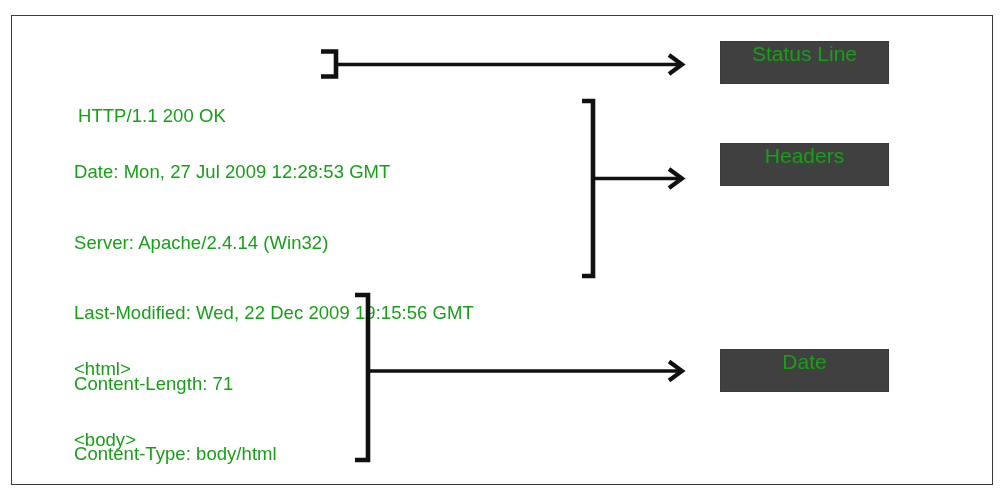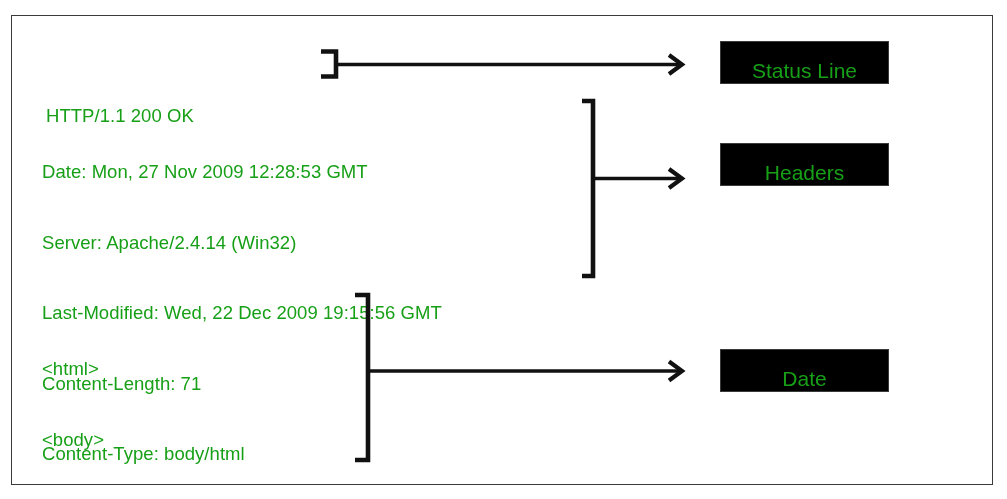--- a/index.html
+++ b/index.html
@@ -32,20 +32,21 @@
 
   
   .resp-block {
     position: absolute;
     color: #17a017;
     font-family: "Liberation Sans", sans-serif;
     font-size: 18.5px;
     line-height: 23.5px;
     white-space: pre;
     letter-spacing: 0.05px;
+    margin-left: 32px;
   }
   #status-line-text {
     left: 46px;
     top: 57px;
   }
   #headers-text {
     left: 42px;
     top: 113px;
   }
   #body-text {
@@ -54,24 +55,24 @@
   }
   .resp-line {
     display: block;
     white-space: pre;
   }
 
   
   .label-box {
     position: absolute;
     border: 1.7px solid #3a3a3a;
-    background: #000000;
+    background: #404040;
     box-sizing: border-box;
     display: flex;
-    align-items: flex-end;
+    align-items: flex-start;
     justify-content: center;
     color: #17a017;
     font-size: 21px;
     font-family: "Liberation Sans", sans-serif;
     left: 720px;
     width: 169px;
     height: 43px;
   }
   #box-status-line { top: 41px; }
   #box-headers     { top: 143px; }
@@ -105,21 +106,21 @@
 
 <div id="canvas">
 
   <div id="outer-frame"></div>
 
   <div class="resp-block" id="status-line-text">
     <span class="resp-line">HTTP/1.1 200 OK</span>
   </div>
 
   <div class="resp-block" id="headers-text">
-    <span class="resp-line">Date: Mon, 27 Nov 2009 12:28:53 GMT</span>
+    <span class="resp-line">Date: Mon, 27 Jul 2009 12:28:53 GMT</span>
     <span class="resp-line">Server: Apache/2.4.14 (Win32)</span>
     <span class="resp-line">Last-Modified: Wed, 22 Dec 2009 19:15:56 GMT</span>
     <span class="resp-line">Content-Length: 71</span>
     <span class="resp-line">Content-Type: body/html</span>
     
   </div>
 
   <div class="resp-block" id="body-text">
     <span class="resp-line">&lt;html&gt;</span>
     <span class="resp-line">&lt;body&gt;</span>

